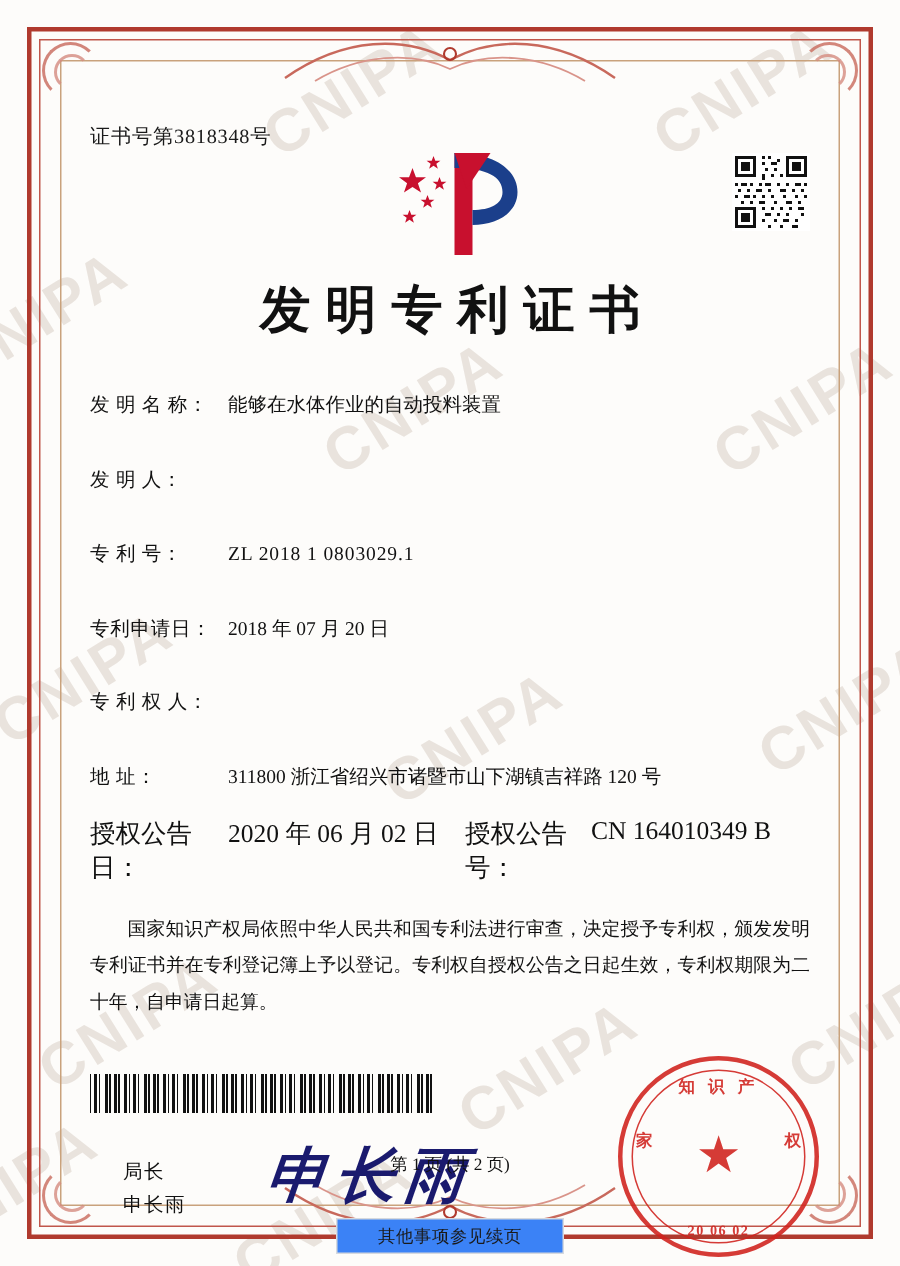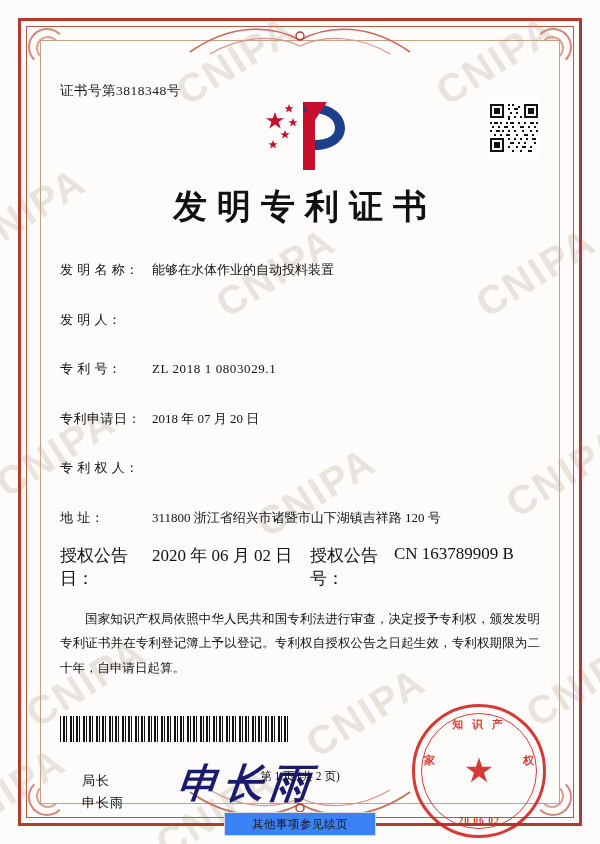--- a/index.html
+++ b/index.html
@@ -489,21 +489,21 @@
       <span class="val">311800 浙江省绍兴市诸暨市山下湖镇吉祥路 120 号</span>
     </div>
 
     <div class="field-row2">
       <div class="c1">
         <span class="lbl">授权公告日：</span>
         <span class="val">2020 年 06 月 02 日</span>
       </div>
       <div class="c2">
         <span class="lbl2">授权公告号：</span>
-        <span class="val mono">CN 163789909 B</span>
+        <span class="val mono">CN 164010349 B</span>
       </div>
     </div>
 
     <p class="para">国家知识产权局依照中华人民共和国专利法进行审查，决定授予专利权，颁发发明专利证书并在专利登记簿上予以登记。专利权自授权公告之日起生效，专利权期限为二十年，自申请日起算。</p>
 
     <div class="barcode"></div>
 
     <div class="sign-block">
       <div class="sign-labels">
         <div>局长</div>

